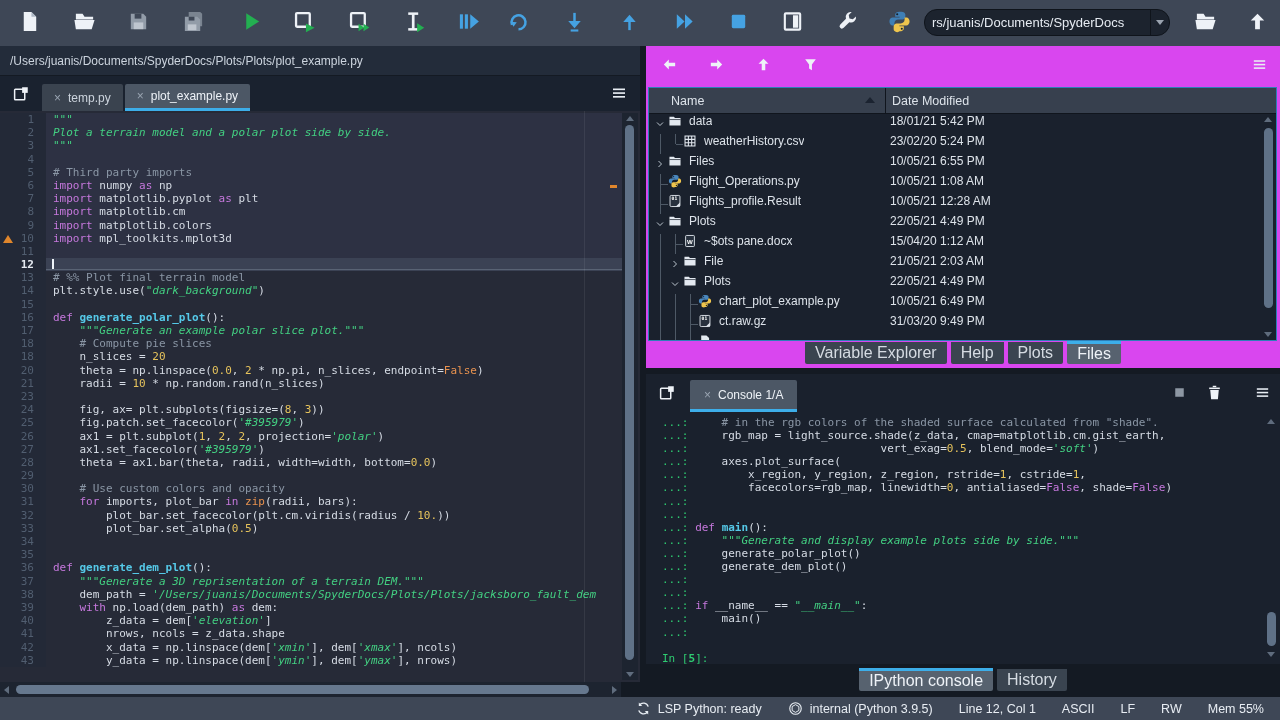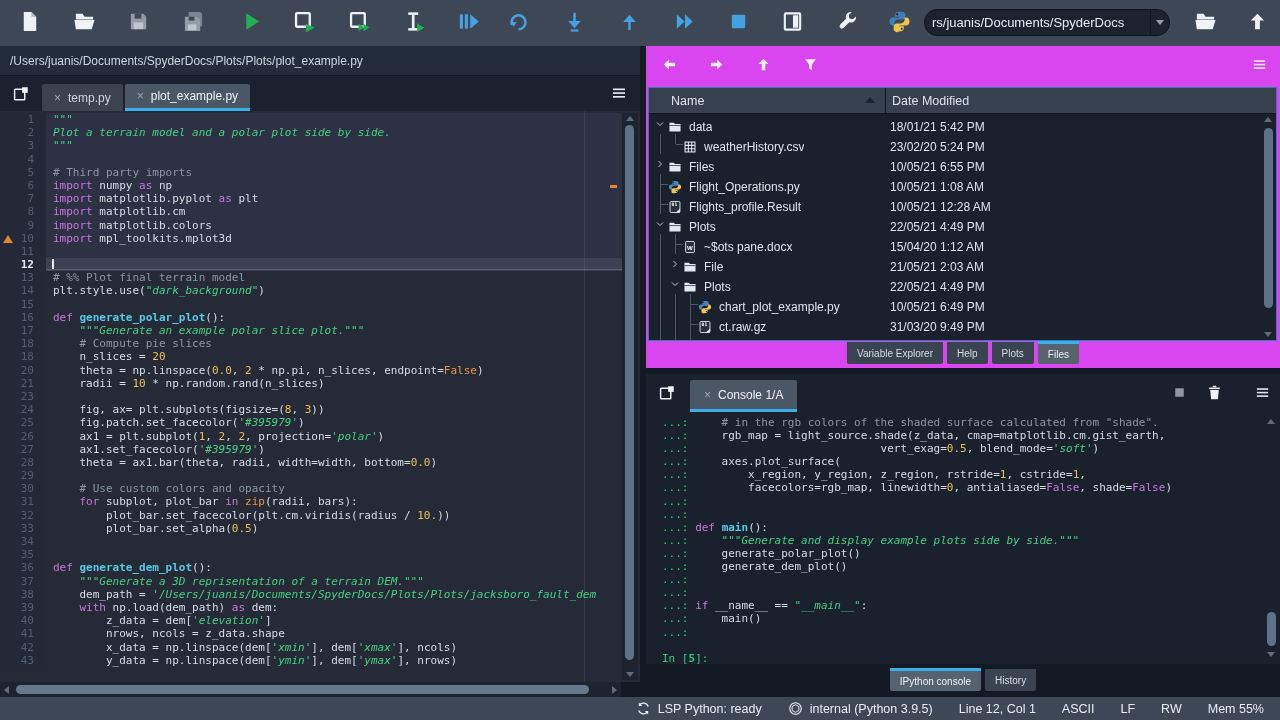--- a/index.html
+++ b/index.html
@@ -57,32 +57,32 @@
   .hsb .la{position:absolute;left:4px;top:4px;border-top:4px solid transparent;border-bottom:4px solid transparent;border-right:5px solid #5f6c7d;}
   .hsb .ra{position:absolute;right:4px;top:4px;border-top:4px solid transparent;border-bottom:4px solid transparent;border-left:5px solid #5f6c7d;}
   
   .files{position:absolute;left:646px;top:46px;width:634px;height:322px;background:#d946ef;}
   .ftool .tb-btn svg{width:17px;height:17px;}
   .ftable{position:absolute;left:2px;top:41px;right:3px;height:254px;border:1px solid #2d7fb8;box-sizing:border-box;overflow:hidden;background:#1a212d;}
   .fhead{display:flex;height:25px;background:#37404e;border-bottom:1px solid #10151d;font-size:12.5px;color:#dde3ea;align-items:center;}
   .fhead .c1{width:237px;padding-left:22px;box-sizing:border-box;position:relative;border-right:1px solid #10151d;height:100%;display:flex;align-items:center;}
   .fhead .c2{flex:1;padding-left:6px;}
   .sort{position:absolute;right:10px;top:9px;border-left:5px solid transparent;border-right:5px solid transparent;border-bottom:6px solid #1b2330;}
-  .frow{display:flex;height:20px;align-items:flex-end;font-size:12px;color:#dde3ea;position:relative;padding-left:4px;}
+  .frow{display:flex;height:20px;align-items:flex-start;font-size:12px;color:#dde3ea;position:relative;padding-left:4px;}
   .frow .name{white-space:nowrap;overflow:hidden;}
   .frow .date{position:absolute;left:241px;white-space:nowrap;}
   .frow svg{width:14px;height:14px;flex:none;margin-right:7px;}
   .tcol{width:15px;height:20px;position:relative;flex:none;}
   .tcol .v{position:absolute;left:7px;top:0;bottom:0;width:1px;background:#4e5966;}
   .tcol.l .v{bottom:10px;}
   .tcol .h{position:absolute;left:8px;top:10px;width:7px;height:1px;background:#4e5966;}
   .tcol.chev svg{position:absolute;left:1px;top:4px;width:12px;height:12px;margin:0;}
   
   .ptabs{position:absolute;left:646px;width:634px;height:27px;display:flex;justify-content:center;gap:4px;align-items:flex-start;}
-  .ptab{height:22px;padding:0 10px;font-size:10px;display:flex;align-items:center;background:#3a4450;color:#d5dbe2;border-radius:0 0 2px 2px;margin-top:1px;}
+  .ptab{height:22px;padding:0 10px;font-size:16px;display:flex;align-items:center;background:#3a4450;color:#d5dbe2;border-radius:0 0 2px 2px;margin-top:1px;}
   .ptab.active{background:#57626f;color:#eef2f7;border-top:3px solid #3daee9;margin-top:0;height:23px;box-sizing:border-box;}
   
   .console{position:absolute;left:646px;top:374px;width:634px;height:290px;background:#1a212d;}
   .ctool{position:absolute;left:0;top:0;width:100%;height:38px;}
   .ctool .npane{position:absolute;left:12px;top:10px;width:18px;height:18px;}
   .ctool .npane svg{width:18px;height:18px;}
   .ctab{position:absolute;left:44px;top:6px;height:32px;display:flex;align-items:center;gap:7px;padding:0 14px;
         background:#4c5765;color:#eef2f7;font-size:12px;border-bottom:3px solid #3daee9;box-sizing:border-box;border-radius:2px 2px 0 0;}
   .ctab .x{color:#9aa5b2;}
   .ctool .ric{position:absolute;top:10px;width:18px;height:18px;}
@@ -286,21 +286,21 @@
         <div class="eline"><div class="gut">20</div><div class="code"><span class="sg-t">    theta = np.linspace(</span><span class="sg-n">0.0</span><span class="sg-t">, </span><span class="sg-n">2</span><span class="sg-t"> * np.pi, n_slices, endpoint=</span><span class="sg-b">False</span><span class="sg-t">)</span></div></div>
         <div class="eline"><div class="gut">21</div><div class="code"><span class="sg-t">    radii = </span><span class="sg-n">10</span><span class="sg-t"> * np.random.rand(n_slices)</span></div></div>
         <div class="eline"><div class="gut">23</div><div class="code"></div></div>
         <div class="eline"><div class="gut">24</div><div class="code"><span class="sg-t">    fig, ax= plt.subplots(figsize=(</span><span class="sg-n">8</span><span class="sg-t">, </span><span class="sg-n">3</span><span class="sg-t">))</span></div></div>
         <div class="eline"><div class="gut">25</div><div class="code"><span class="sg-t">    fig.patch.set_facecolor(</span><span class="sg-s">'#395979'</span><span class="sg-t">)</span></div></div>
         <div class="eline"><div class="gut">26</div><div class="code"><span class="sg-t">    ax1 = plt.subplot(</span><span class="sg-n">1</span><span class="sg-t">, </span><span class="sg-n">2</span><span class="sg-t">, </span><span class="sg-n">2</span><span class="sg-t">, projection=</span><span class="sg-s">'polar'</span><span class="sg-t">)</span></div></div>
         <div class="eline"><div class="gut">27</div><div class="code"><span class="sg-t">    ax1.set_facecolor(</span><span class="sg-s">'#395979'</span><span class="sg-t">)</span></div></div>
         <div class="eline"><div class="gut">28</div><div class="code"><span class="sg-t">    theta = ax1.bar(theta, radii, width=width, bottom=</span><span class="sg-n">0.0</span><span class="sg-t">)</span></div></div>
         <div class="eline"><div class="gut">29</div><div class="code"></div></div>
         <div class="eline"><div class="gut">30</div><div class="code"><span class="sg-c">    # Use custom colors and opacity</span></div></div>
-        <div class="eline"><div class="gut">31</div><div class="code"><span class="sg-k">    for </span><span class="sg-t">subplot, plot_bar </span><span class="sg-k">in </span><span class="sg-b">zip</span><span class="sg-t">(radii, bars):</span></div></div>
+        <div class="eline"><div class="gut">31</div><div class="code"><span class="sg-k">    for </span><span class="sg-t">imports, plot_bar </span><span class="sg-k">in </span><span class="sg-b">zip</span><span class="sg-t">(radii, bars):</span></div></div>
         <div class="eline"><div class="gut">32</div><div class="code"><span class="sg-t">        plot_bar.set_facecolor(plt.cm.viridis(radius / </span><span class="sg-n">10.</span><span class="sg-t">))</span></div></div>
         <div class="eline"><div class="gut">33</div><div class="code"><span class="sg-t">        plot_bar.set_alpha(</span><span class="sg-n">0.5</span><span class="sg-t">)</span></div></div>
         <div class="eline"><div class="gut">34</div><div class="code"></div></div>
         <div class="eline"><div class="gut">35</div><div class="code"></div></div>
         <div class="eline"><div class="gut">36</div><div class="code"><span class="sg-k">def </span><span class="sg-d">generate_dem_plot</span><span class="sg-t">():</span></div></div>
         <div class="eline"><div class="gut">37</div><div class="code"><span class="sg-s">    """Generate a 3D reprisentation of a terrain DEM."""</span></div></div>
         <div class="eline"><div class="gut">38</div><div class="code"><span class="sg-t">    dem_path = </span><span class="sg-s">'/Users/juanis/Documents/SpyderDocs/Plots/Plots/jacksboro_fault_dem</span></div></div>
         <div class="eline"><div class="gut">39</div><div class="code"><span class="sg-k">    with </span><span class="sg-t">np.load(dem_path) </span><span class="sg-k">as </span><span class="sg-t">dem:</span></div></div>
         <div class="eline"><div class="gut">40</div><div class="code"><span class="sg-t">        z_data = dem[</span><span class="sg-s">'elevation'</span><span class="sg-t">]</span></div></div>
         <div class="eline"><div class="gut">41</div><div class="code"><span class="sg-t">        nrows, ncols = z_data.shape</span></div></div>

